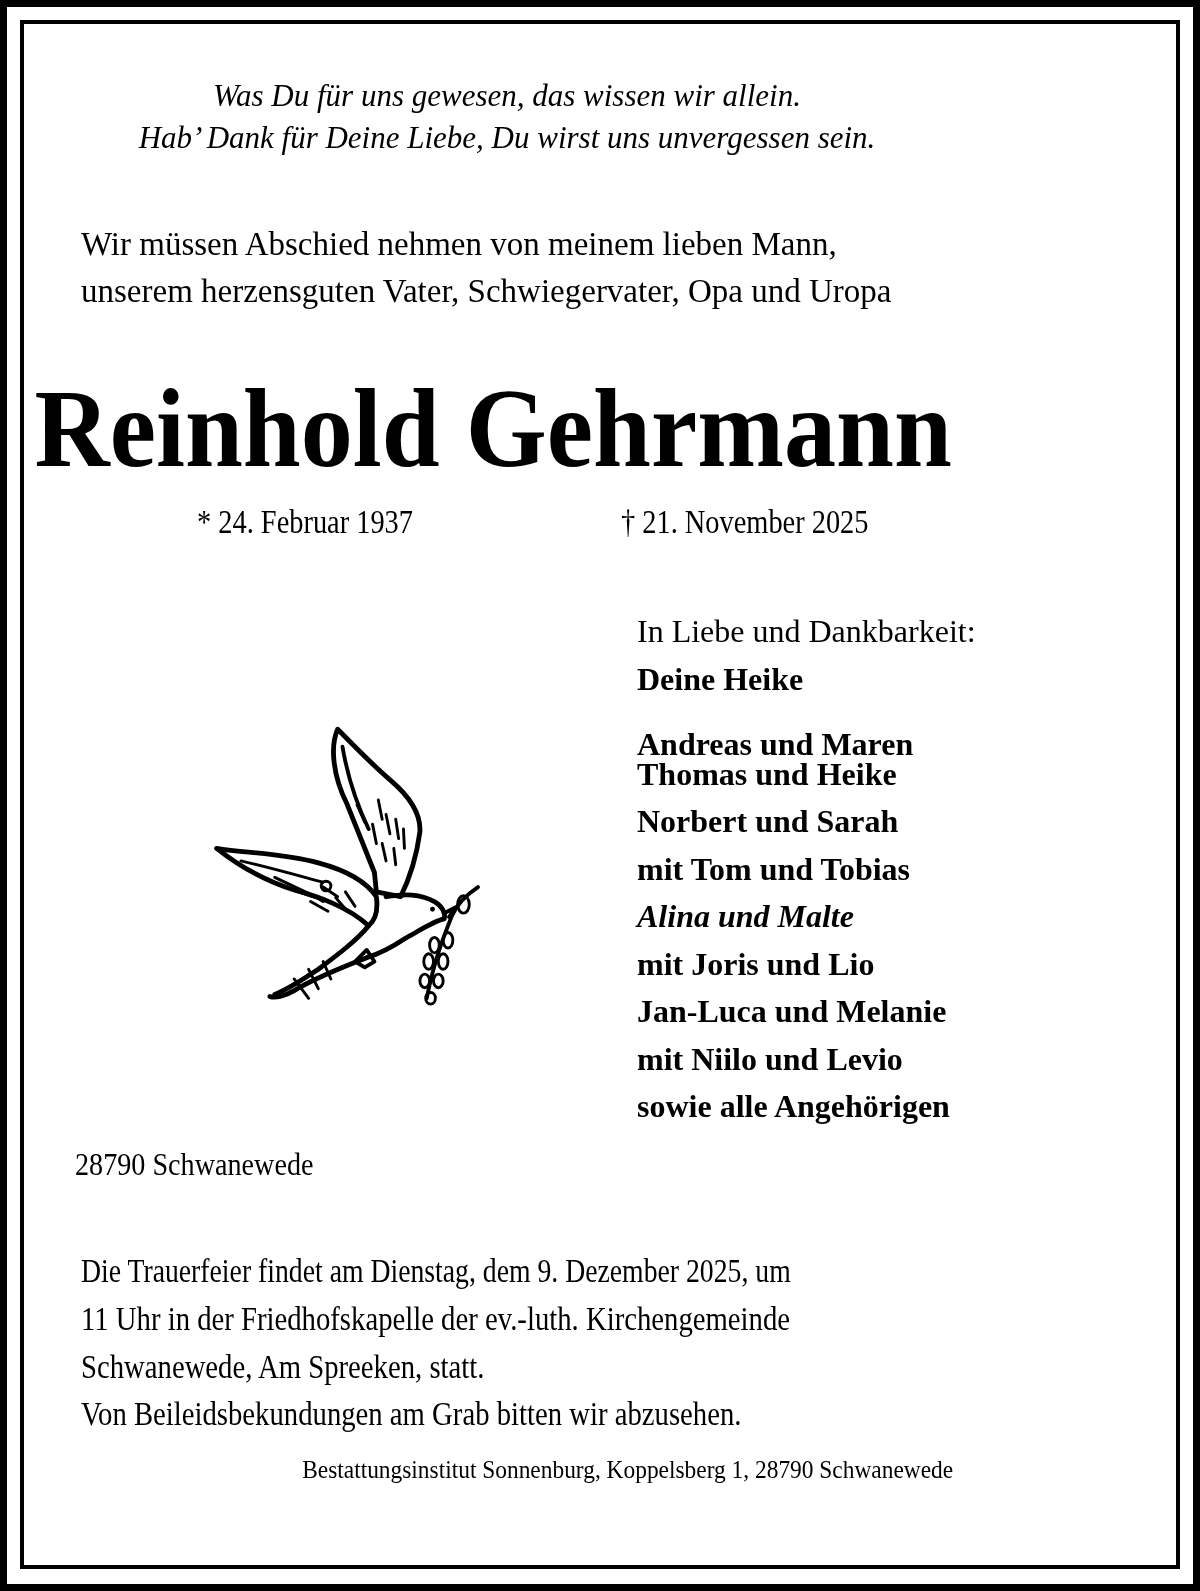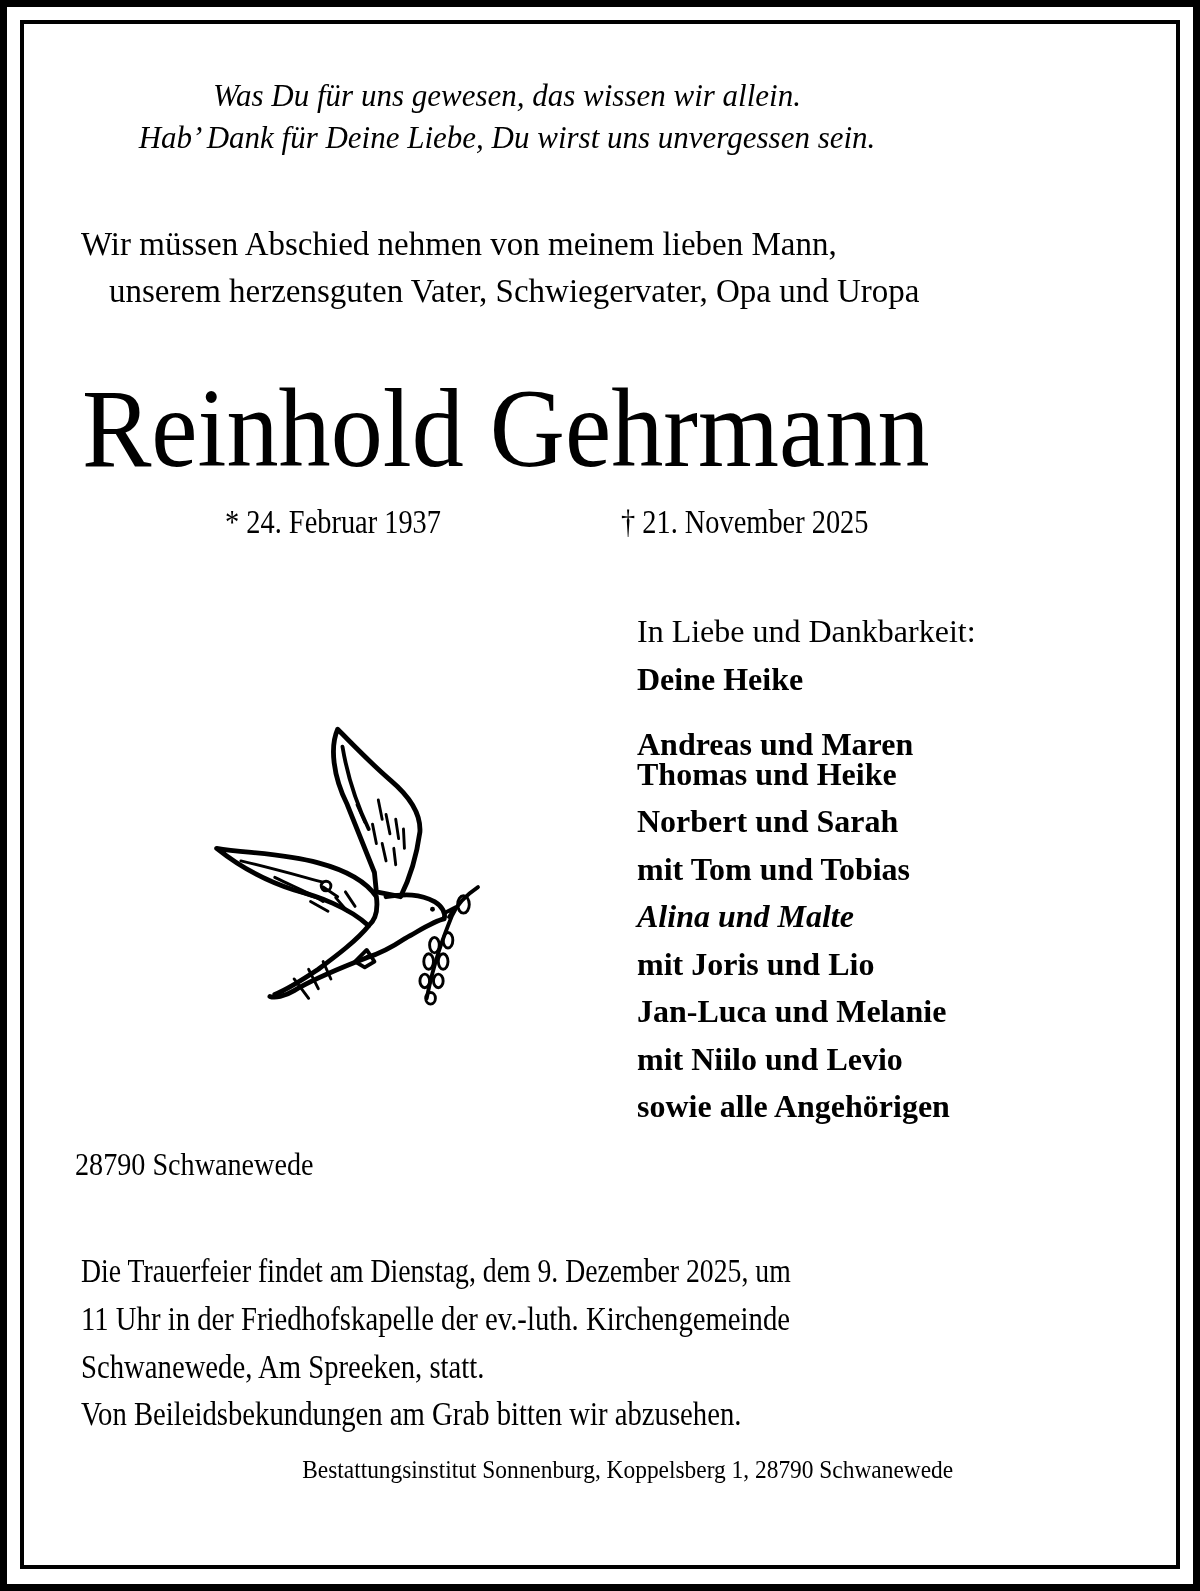--- a/index.html
+++ b/index.html
@@ -5,21 +5,21 @@
     html, body { margin: 0; padding: 0; background: #ffffff; }
     body { width: 1200px; height: 1591px; position: relative; overflow: hidden;
            font-family: "Liberation Serif", "DejaVu Serif", serif; color: #000; }
     .outer { position: absolute; left: 0; top: 0; width: 1200px; height: 1591px;
              box-sizing: border-box; border: 7px solid #000; }
     .inner { position: absolute; left: 20px; top: 20px; width: 1160px; height: 1549px;
              box-sizing: border-box; border: 4px solid #000; }
     .abs { position: absolute; white-space: nowrap; line-height: 1; }
     .motto { left: 0; width: 1014px; text-align: center; font-style: italic; font-size: 31px; }
     .intro { left: 81px; font-size: 33px; }
-    .name { left: 0; width: 1012px; text-align: center; font-weight: normal; font-size: 112px; }
+    .name { left: 0; width: 1012px; font-weight: bold; font-size: 112px; }
     .name span { display: inline-block; transform: scaleX(0.93); transform-origin: center; }
     .dates { font-size: 33px; }
     .dates span { display: inline-block; transform: scaleX(0.86); transform-origin: left; }
     .sig-intro { left: 637px; font-size: 32px; }
     .sig { left: 637px; font-size: 32px; font-weight: bold; }
     .place { left: 75px; font-size: 32px; }
     .place span { display: inline-block; transform: scaleX(0.88); transform-origin: left; }
     .service { left: 81px; font-size: 33px; }
     .service span { display: inline-block; transform-origin: left; }
     .undertaker { left: 0; width: 1200px; text-align: center; font-size: 26px; margin-left: 28px; }
@@ -29,27 +29,27 @@
 </head>
 <body>
 
 <div class="outer"></div>
 <div class="inner"></div>
 
 <div class="abs motto" style="top:80px;">Was Du für uns gewesen, das wissen wir allein.</div>
 <div class="abs motto" style="top:122px;">Hab’ Dank für Deine Liebe, Du wirst uns unvergessen sein.</div>
 
 <div class="abs intro" style="top:228px;">Wir müssen Abschied nehmen von meinem lieben Mann,</div>
-<div class="abs intro" style="top:275px;margin-left:28px;">unserem herzensguten Vater, Schwiegervater, Opa und Uropa</div>
+<div class="abs intro" style="top:275px;">unserem herzensguten Vater, Schwiegervater, Opa und Uropa</div>
 
 <div class="abs name" style="top:372px;">
   <span>Reinhold Gehrmann</span>
 </div>
 
-<div class="abs dates" style="top:506px; left:197px;margin-left:28px;">
+<div class="abs dates" style="top:506px; left:197px;">
   <span>* 24. Februar 1937</span>
 </div>
 <div class="abs dates" style="top:506px; left:621px;">
   <span>† 21. November 2025</span>
 </div>
 
 <svg class="dove" viewBox="0 0 290 310" fill="none" stroke="#000" stroke-linecap="round" stroke-linejoin="round">
 
   <path d="M140 22 C 132 40, 135 70, 150 100 C 160 125, 170 150, 178 170 L 180 190 L 205 195 C 215 175, 222 150, 225 128 C 226 110, 215 92, 195 75 C 175 58, 158 40, 140 22 Z" stroke-width="5"></path>
   <path d="M145 40 C 150 70, 160 100, 172 125" stroke-width="4"></path>

